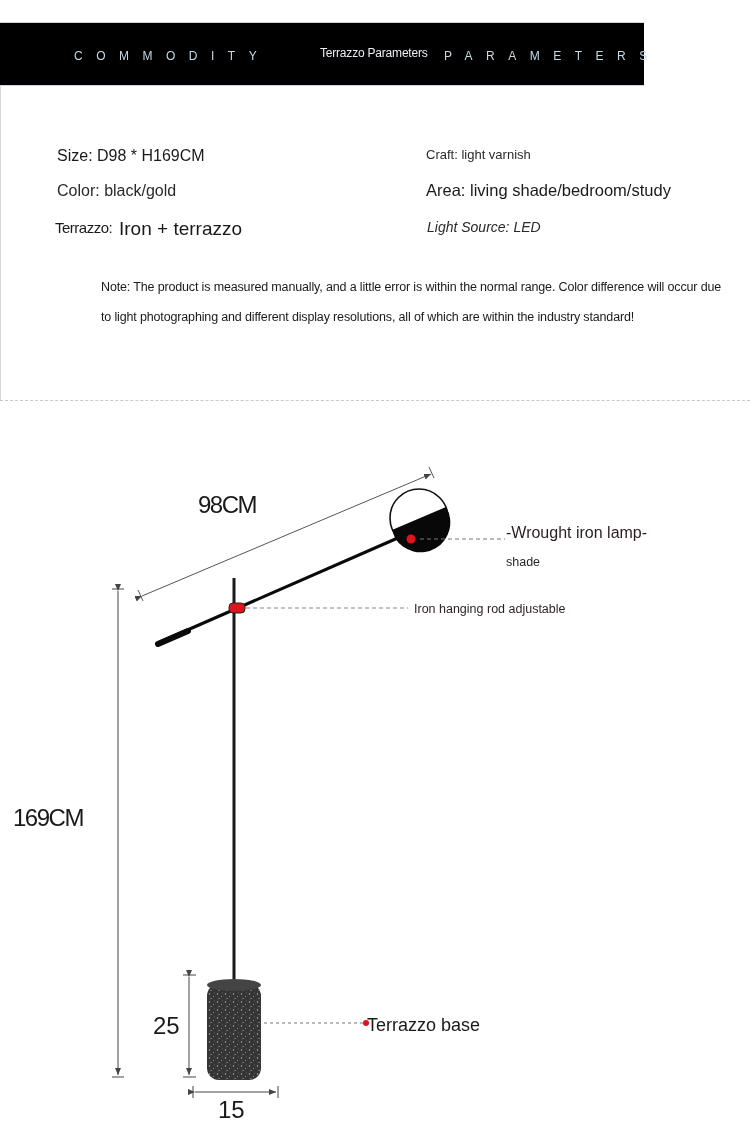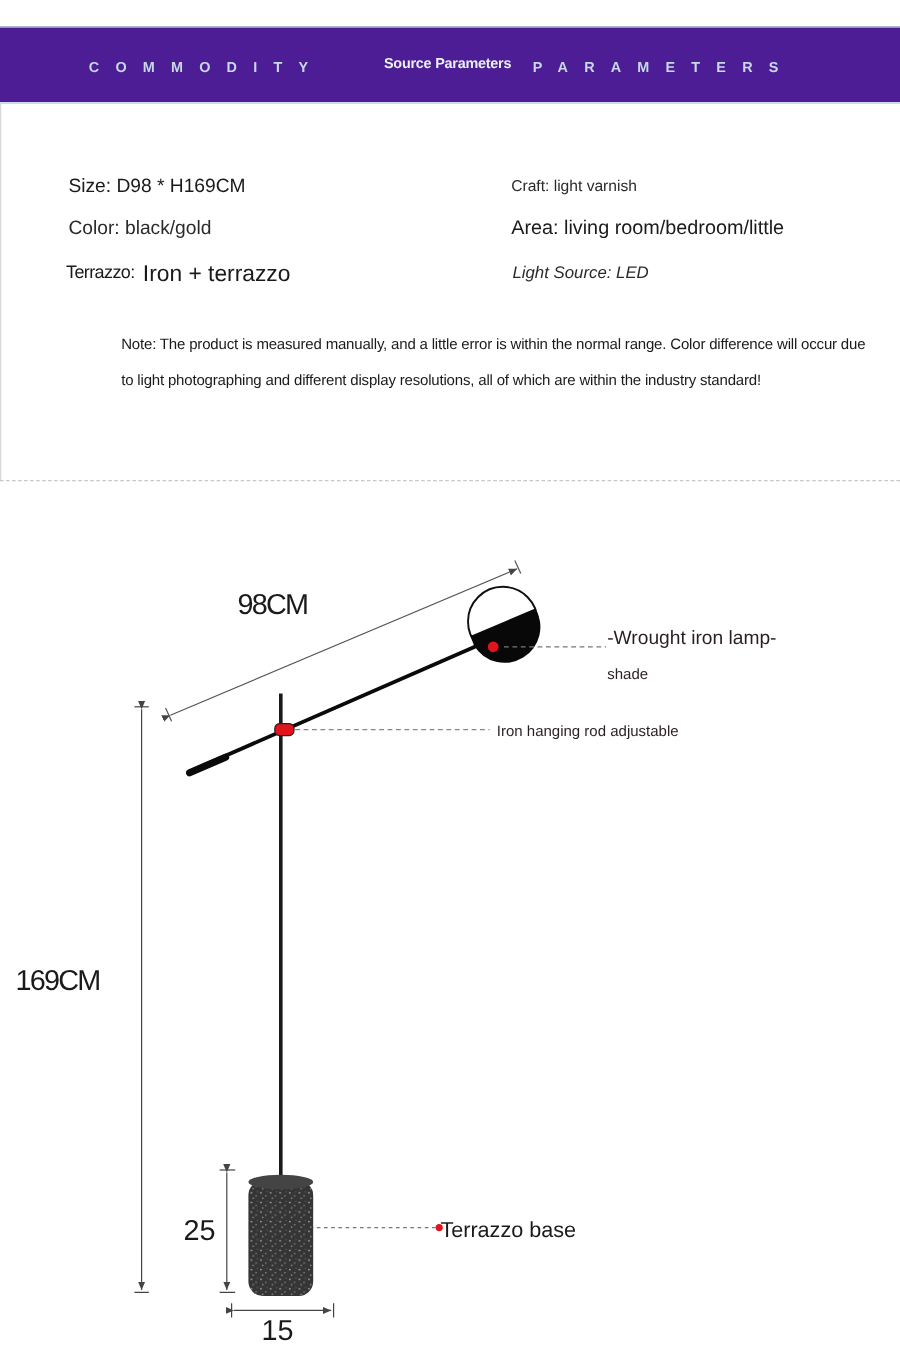--- a/index.html
+++ b/index.html
@@ -1,46 +1,46 @@
 <!DOCTYPE html>
 <html><head>
 <meta charset="utf-8">
 <style>
   html, body { margin:0; padding:0; background:#ffffff; }
   body { width:750px; height:1132px; position:relative; overflow:hidden; font-family:"Liberation Sans", sans-serif; color:#1a1a1a; }
-  .banner { position:absolute; left:0; top:22px; width:750px; height:62px; background:#4c1d95; border-top:1px solid #c9dbe8; border-bottom:1px solid #c9dbe8;font-weight:bold; }
+  .banner { position:absolute; left:0; top:22px; width:644px; height:62px; background:#000000; border-top:1px solid #c9dbe8; border-bottom:1px solid #c9dbe8; }
   .banner .spaced-left { position:absolute; left:74px; top:26px; font-size:12px; letter-spacing:13.5px; color:#c6d9e6; }
   .banner .center { position:absolute; left:320px; top:23px; font-size:12px; color:#e8f0f5; letter-spacing:-0.2px; }
   .banner .spaced-right { position:absolute; left:444px; top:26px; font-size:12px; letter-spacing:13.5px; color:#c6d9e6; }
   .panel { position:absolute; left:0; top:85px; width:749px; height:315px; border-left:1px solid #d8d8d8; border-right:1px solid #e4e4e4; }
   .divider { position:absolute; left:0; top:400px; width:750px; height:0; border-top:1px dashed #c8c8c8; }
   .spec { position:absolute; white-space:nowrap; color:#1a1a1a; }
   .note { position:absolute; left:57px; font-size:12.5px; color:#1a1a1a; white-space:nowrap; letter-spacing:-0.15px;margin-left:44px; }
   .dim { position:absolute; font-size:24px; color:#1a1a1a; letter-spacing:-1.5px; }
   .label { position:absolute; color:#2a1e22; white-space:nowrap; }
   svg.diagram { position:absolute; left:0; top:0; }
 </style>
 </head>
 <body>
 
 <div class="banner">
   <span class="spaced-left">COMMODITY</span>
-  <span class="center">Source Parameters</span>
+  <span class="center">Terrazzo Parameters</span>
   <span class="spaced-right">PARAMETERS</span>
 </div>
 
 <div class="panel"></div>
 
 <span class="spec" style="left:57px; top:147px; font-size:16px;">Size: D98 * H169CM</span>
 <span class="spec" style="left:57px; top:182px; font-size:16px; color:#2a2a2a;">Color: black/gold</span>
 <span class="spec" style="left:55px; top:219px; font-size:15px; letter-spacing:-0.5px;">Terrazzo:</span>
 <span class="spec" style="left:119px; top:218px; font-size:19px;">Iron + terrazzo</span>
 
 <span class="spec" style="left:426px; top:147px; font-size:13px; color:#2a2a2a;">Craft: light varnish</span>
-<span class="spec" style="left:426px; top:181px; font-size:16.5px;">Area: living room/bedroom/little</span>
+<span class="spec" style="left:426px; top:181px; font-size:16.5px;">Area: living shade/bedroom/study</span>
 <span class="spec" style="left:427px; top:219px; font-size:14px; color:#2a2a2a;font-style:italic;">Light Source: LED</span>
 
 <span class="note" style="top:280px;">Note: The product is measured manually, and a little error is within the normal range. Color difference will occur due</span>
 <span class="note" style="top:310px;">to light photographing and different display resolutions, all of which are within the industry standard!</span>
 
 <div class="divider"></div>
 
 <svg class="diagram" width="750" height="1132" viewBox="0 0 750 1132">
   <defs>
     <pattern id="terrazzo" width="8" height="8" patternUnits="userSpaceOnUse">

